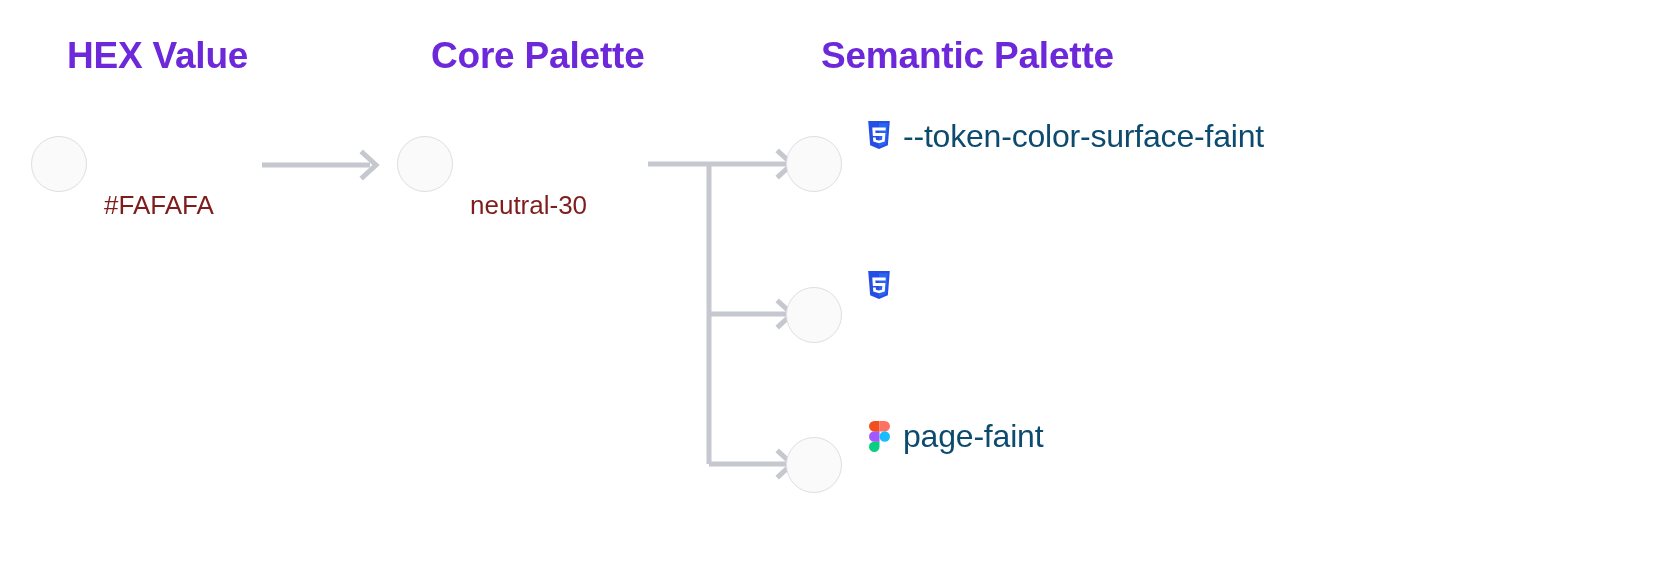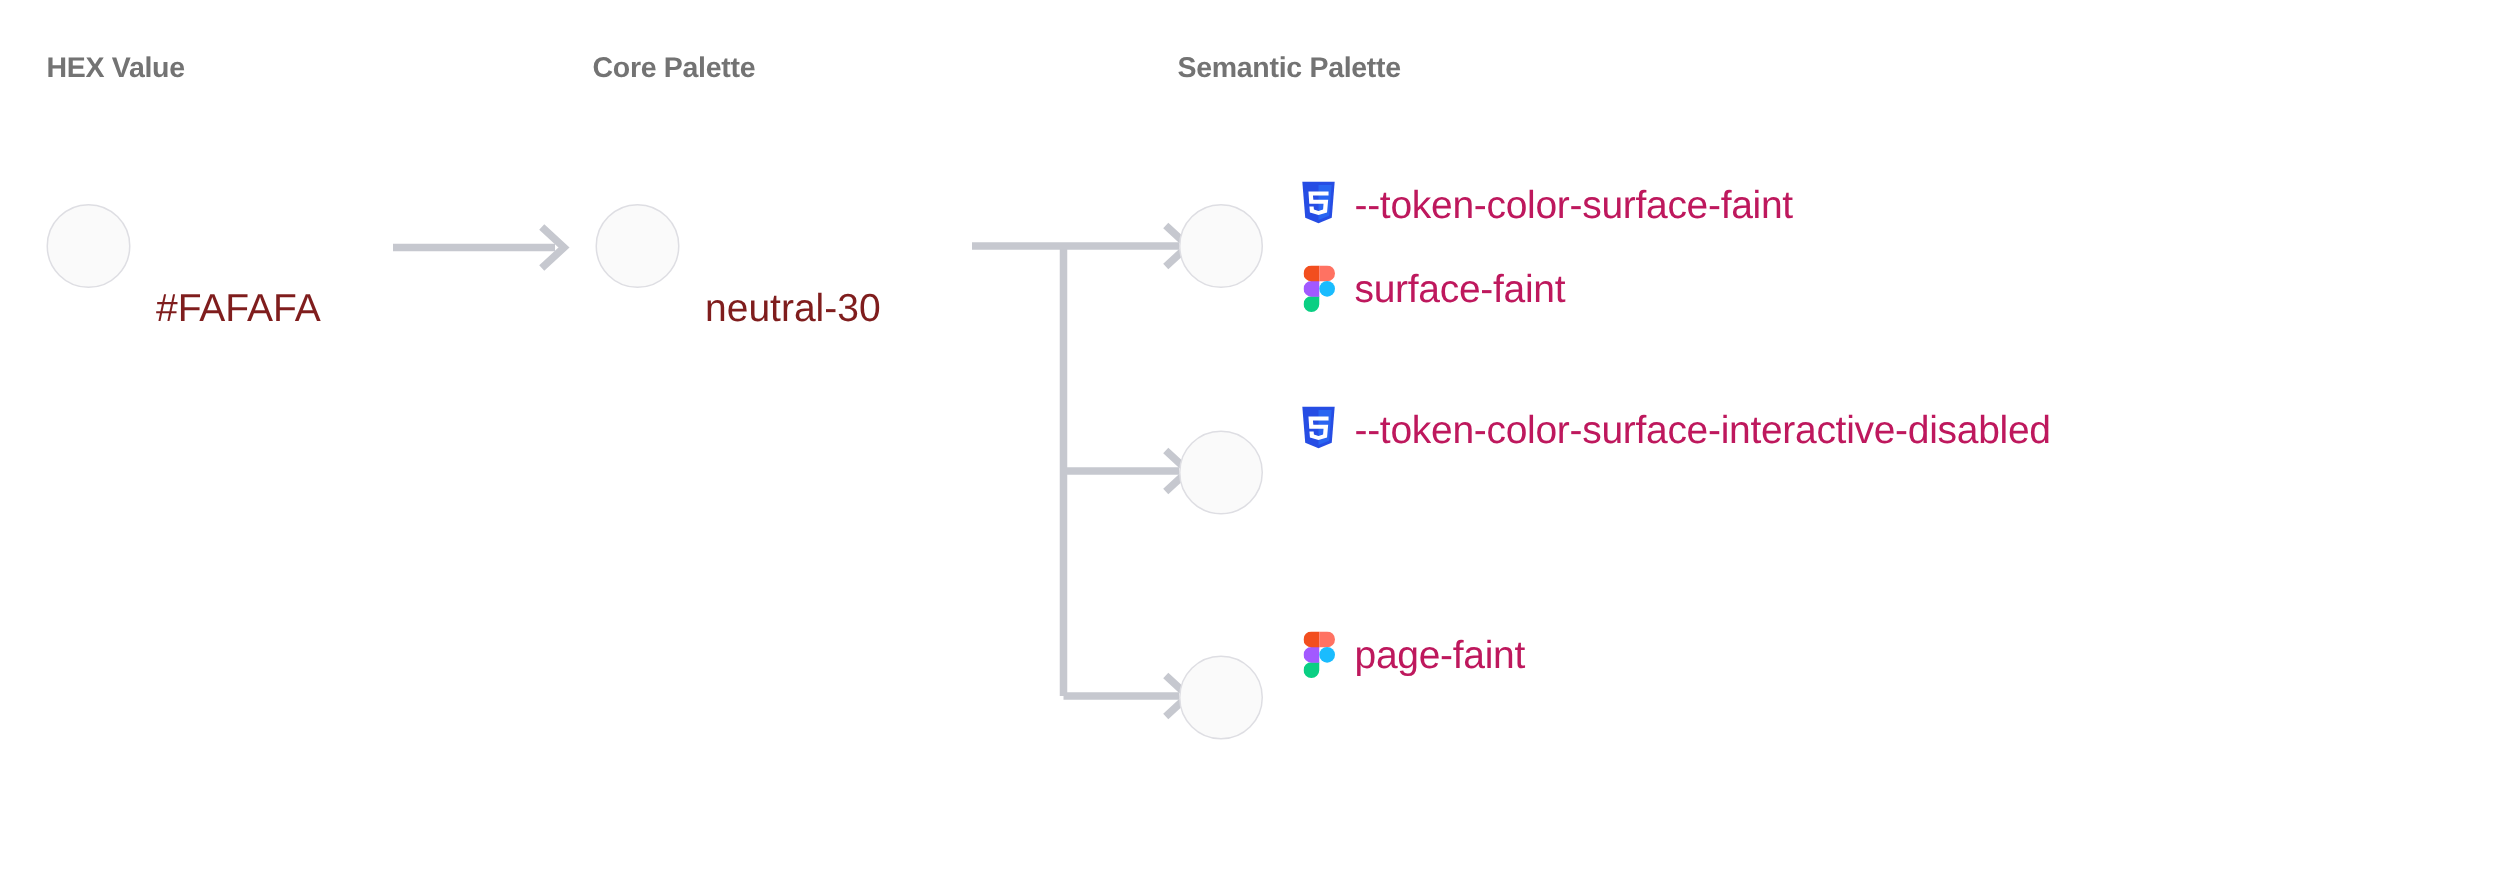--- a/index.html
+++ b/index.html
@@ -15,25 +15,26 @@
     position: relative;
     width: 1672px;
     height: 584px;
     background: #ffffff;
     overflow: hidden;
   }
 
   
   .col-title {
     position: absolute;
-    font-size: 19px;
+    font-size: 37px;
     font-weight: bold;
-    color: #737373;
+    color: #6d28d9;
     letter-spacing: -0.2px;
     white-space: nowrap;
+    margin-left: 36px;
   }
   #title-hex      { left: 31px;  top: 35px; }
   #title-core     { left: 395px; top: 35px; }
   #title-semantic { left: 785px; top: 35px; }
 
   
   .swatch {
     position: absolute;
     width: 56px;
     height: 56px;
@@ -97,22 +98,22 @@
 
   .icon-wrap {
     flex: 0 0 auto;
     width: 26px;
     height: 30px;
     display: block;
     position: relative;
   }
 
   .token-text {
-    font-size: 26px;
-    color: #be185d;
+    font-size: 32px;
+    color: #0c4a6e;
     white-space: nowrap;
     line-height: 1;
     letter-spacing: -0.2px;
   }
 
   .figma-wrap {
     flex: 0 0 auto;
     width: 26px;
     height: 30px;
     display: flex;
@@ -162,44 +163,31 @@
     <div class="token-line">
       <span class="icon-wrap">
         <svg width="26" height="30" viewBox="0 0 26 30" fill="none">
           <path d="M2.2 0 L23.8 0 L21.85 24.2 L13 27.9 L4.15 24.2 Z" fill="#264DE4"></path>
           <path d="M13 2.3 L13 25.7 L20.1 22.75 L21.75 2.3 Z" fill="#2965F1"></path>
           <path d="M6.3 6.6 H19.7 V9.4 H9.3 L9.55 12.1 H19.45 L18.7 20.6 L13 22.3 L7.3 20.6 L6.95 16.6 H9.75 L9.95 18.7 L13 19.6 L16.05 18.7 L16.35 14.9 H6.85 Z" fill="#FFFFFF"></path>
         </svg>
       </span>
       <span class="token-text">--token-color-surface-faint</span>
     </div>
-    <div class="token-line">
-      <span class="figma-wrap">
-        <svg width="21" height="31" viewBox="0 0 21 31" fill="none">
-          <path d="M5.25 31a5.25 5.25 0 0 0 5.25-5.25V20.5H5.25a5.25 5.25 0 1 0 0 10.5z" fill="#0ACF83"></path>
-          <path d="M0 15.5a5.25 5.25 0 0 1 5.25-5.25h5.25v10.5H5.25A5.25 5.25 0 0 1 0 15.5z" fill="#A259FF"></path>
-          <path d="M0 5.25A5.25 5.25 0 0 1 5.25 0h5.25v10.5H5.25A5.25 5.25 0 0 1 0 5.25z" fill="#F24E1E"></path>
-          <path d="M10.5 0h5.25a5.25 5.25 0 1 1 0 10.5H10.5V0z" fill="#FF7262"></path>
-          <path d="M21 15.5a5.25 5.25 0 1 1-10.5 0 5.25 5.25 0 0 1 10.5 0z" fill="#1ABCFE"></path>
-        </svg>
-      </span>
-      <span class="token-text">surface-faint</span>
-    </div>
   </div>
 
   <div class="sem-row" id="sem-row-1">
     <div class="token-line">
       <span class="icon-wrap">
         <svg width="26" height="30" viewBox="0 0 26 30" fill="none">
           <path d="M2.2 0 L23.8 0 L21.85 24.2 L13 27.9 L4.15 24.2 Z" fill="#264DE4"></path>
           <path d="M13 2.3 L13 25.7 L20.1 22.75 L21.75 2.3 Z" fill="#2965F1"></path>
           <path d="M6.3 6.6 H19.7 V9.4 H9.3 L9.55 12.1 H19.45 L18.7 20.6 L13 22.3 L7.3 20.6 L6.95 16.6 H9.75 L9.95 18.7 L13 19.6 L16.05 18.7 L16.35 14.9 H6.85 Z" fill="#FFFFFF"></path>
         </svg>
       </span>
-      <span class="token-text">--token-color-surface-interactive-disabled</span>
     </div>
   </div>
 
   <div class="sem-row" id="sem-row-2">
     <div class="token-line">
       <span class="figma-wrap">
         <svg width="21" height="31" viewBox="0 0 21 31" fill="none">
           <path d="M5.25 31a5.25 5.25 0 0 0 5.25-5.25V20.5H5.25a5.25 5.25 0 1 0 0 10.5z" fill="#0ACF83"></path>
           <path d="M0 15.5a5.25 5.25 0 0 1 5.25-5.25h5.25v10.5H5.25A5.25 5.25 0 0 1 0 15.5z" fill="#A259FF"></path>
           <path d="M0 5.25A5.25 5.25 0 0 1 5.25 0h5.25v10.5H5.25A5.25 5.25 0 0 1 0 5.25z" fill="#F24E1E"></path>

